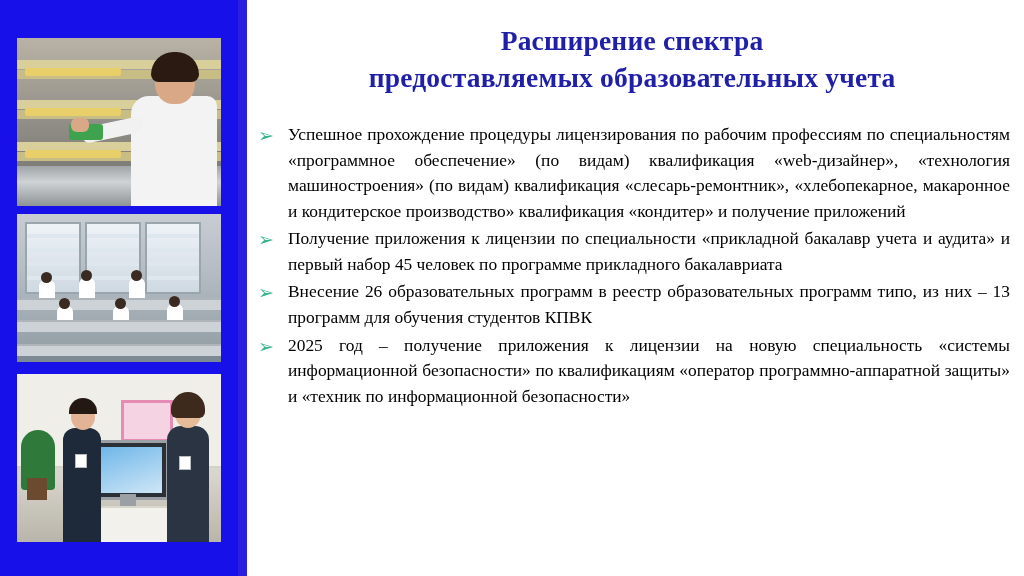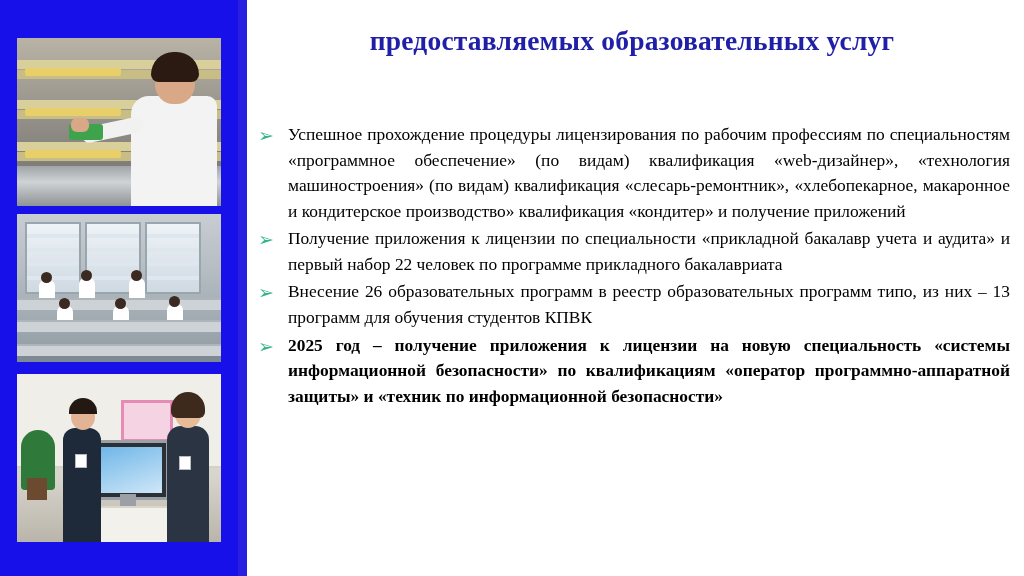--- a/index.html
+++ b/index.html
@@ -91,21 +91,21 @@
     flex: 1 1 auto;
     font-family: "Liberation Serif", serif;
     font-size: 17.4px;
     line-height: 1.47;
     color: #000000;
     text-align: justify;
     text-justify: inter-word;
     hyphens: none;
   }
   .bullet-text.bold {
-    font-weight: bold;
+    font-weight: normal;
   }
 
   
   .p1-bg { position:absolute; inset:0; background: linear-gradient(180deg,#b9b3a6 0%, #8d8b84 55%, #6f6e69 100%); }
   .p1-shelf { position:absolute; left:0; width:100%; height:9px; background:#d9cf9a; box-shadow:0 10px 0 #c8bd85; }
   .p1-shelf.s1 { top:22px; }
   .p1-shelf.s2 { top:62px; }
   .p1-shelf.s3 { top:104px; }
   .p1-metal { position:absolute; left:0; top:128px; width:100%; height:40px; background:linear-gradient(180deg,#9fa4a8,#cfd3d6 40%, #8e9396); }
   .p1-tray { position:absolute; left:8px; width:96px; height:8px; background:#e8cf6a; border-radius:2px; }
@@ -230,33 +230,34 @@
       <div class="p3-p2-head"></div>
       <div class="p3-p2-hair"></div>
       <div class="p3-badge" style="left:162px; top:82px;"></div>
     </div>
 
   </div>
 
   <div class="separator"></div>
 
   <div class="title">
-    <div>предоставляемых образовательных услуг</div>
+    <div>Расширение спектра</div>
+    <div>предоставляемых образовательных учета</div>
   </div>
 
   <div class="content">
 
     <div class="bullet-row">
       <span class="marker">➢</span>
       <span class="bullet-text">Успешное прохождение процедуры лицензирования по рабочим профессиям по специальностям «программное обеспечение» (по видам) квалификация «web-дизайнер», «технология машиностроения» (по видам) квалификация «слесарь-ремонтник», «хлебопекарное, макаронное и кондитерское производство» квалификация «кондитер» и получение приложений</span>
     </div>
 
     <div class="bullet-row">
       <span class="marker">➢</span>
-      <span class="bullet-text">Получение приложения к лицензии по специальности «прикладной бакалавр учета и аудита» и первый набор 22 человек по программе прикладного бакалавриата</span>
+      <span class="bullet-text">Получение приложения к лицензии по специальности «прикладной бакалавр учета и аудита» и первый набор 45 человек по программе прикладного бакалавриата</span>
     </div>
 
     <div class="bullet-row">
       <span class="marker">➢</span>
       <span class="bullet-text">Внесение 26 образовательных программ в реестр образовательных программ типо, из них – 13 программ для обучения студентов КПВК</span>
     </div>
 
     <div class="bullet-row">
       <span class="marker">➢</span>
       <span class="bullet-text bold">2025 год – получение приложения к лицензии на новую специальность «системы информационной безопасности» по квалификациям «оператор программно-аппаратной защиты» и «техник по информационной безопасности»</span>

